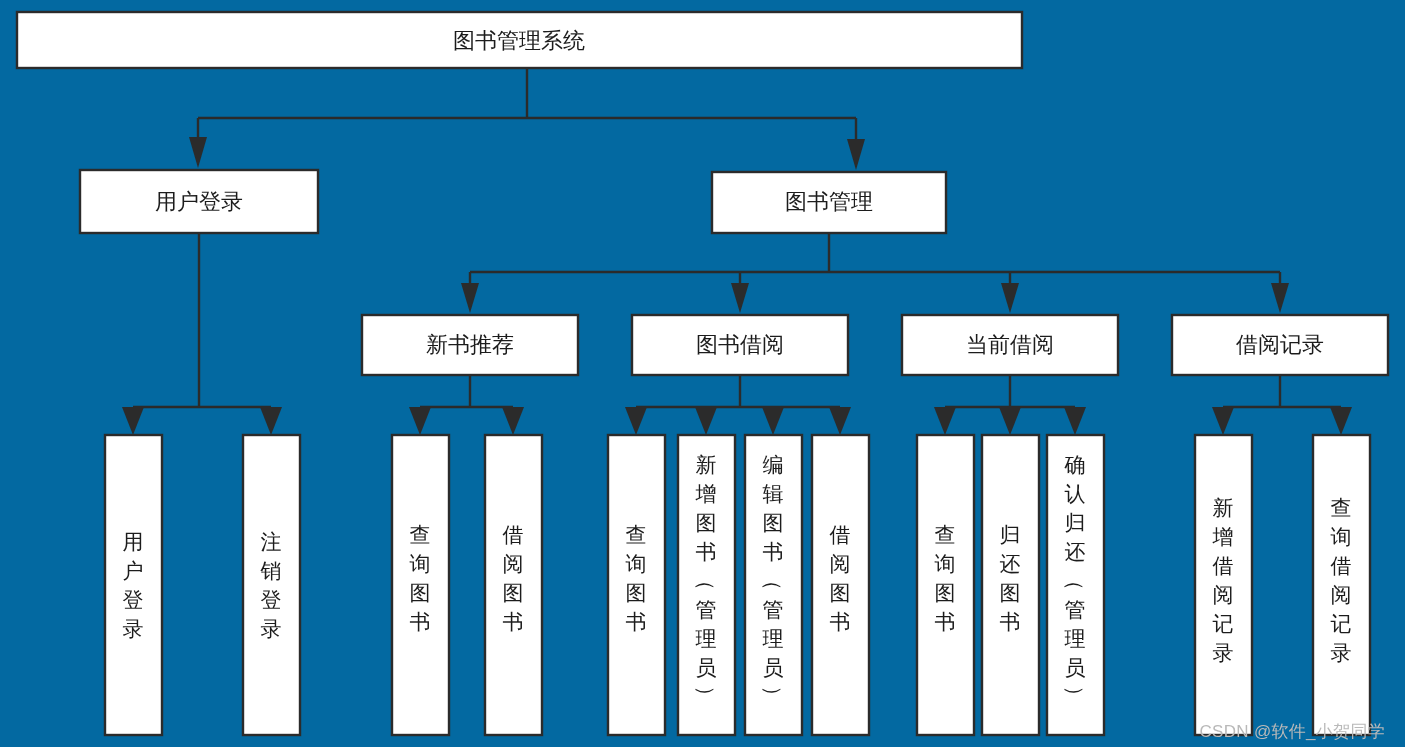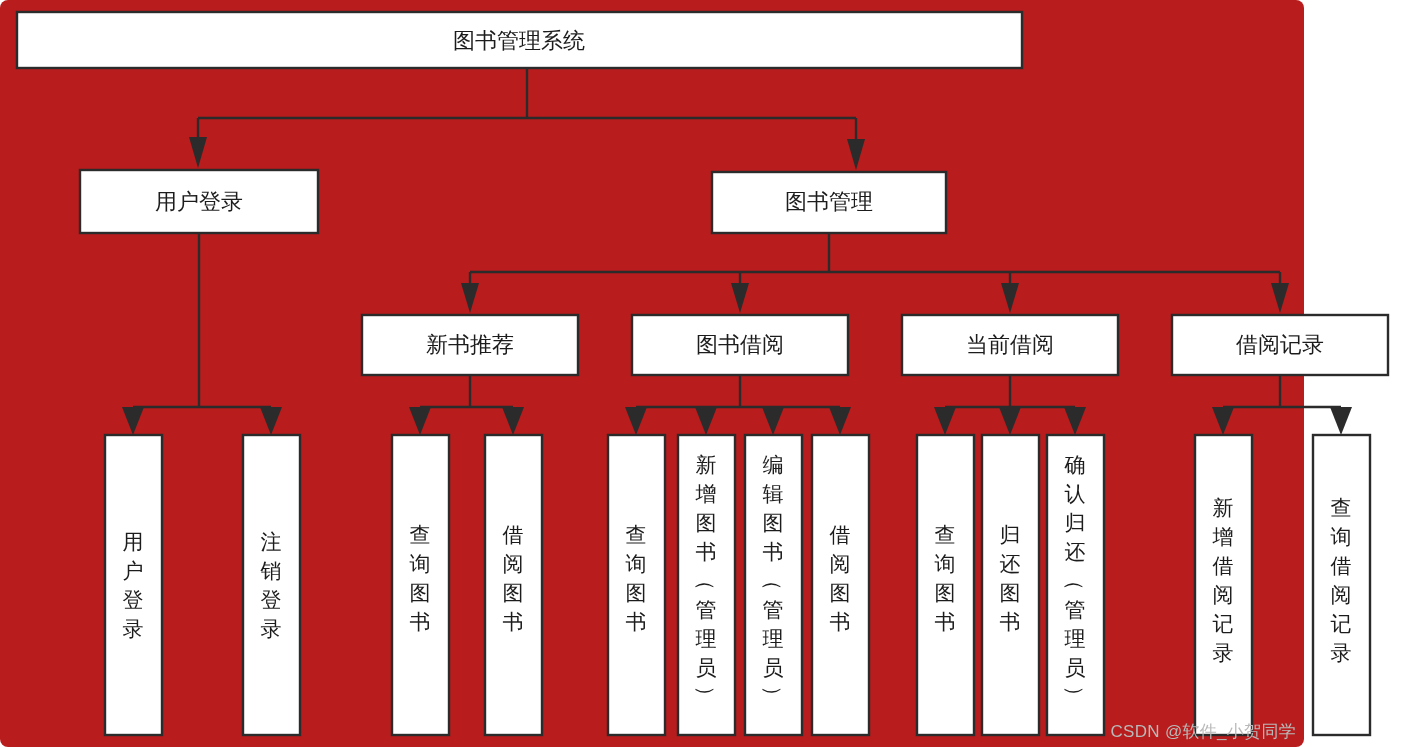--- a/index.html
+++ b/index.html
@@ -8,24 +8,23 @@
     background: #ffffff;
   }
   body {
     width: 1405px;
     height: 747px;
     font-family: "Liberation Sans", "DejaVu Sans", sans-serif;
     overflow: hidden;
   }
   #diagram-root {
     position: relative;
-    width: 1304px;
+    width: 1405px;
     height: 747px;
-    background: #b91c1c;
-    border-radius: 8px;
+    background: #0369a1;
   }
   svg#tree-svg {
     position: absolute;
     left: 0;
     top: 0;
     width: 1405px;
     height: 747px;
     display: block;
   }
   .node-box {
@@ -50,21 +49,21 @@
     text-anchor: middle;
     dominant-baseline: middle;
   }
   .vtext-char {
     font-family: "Liberation Sans", "DejaVu Sans", sans-serif;
     font-size: 21px;
     fill: #1c1c1c;
   }
   #watermark {
     position: absolute;
-    right: 8px;
+    right: 20px;
     bottom: 4px;
     font-family: "Liberation Sans", "DejaVu Sans", sans-serif;
     font-size: 17px;
     color: #b9b9b9;
     letter-spacing: 0.3px;
     white-space: nowrap;
     pointer-events: none;
   }
 </style>
 </head>

